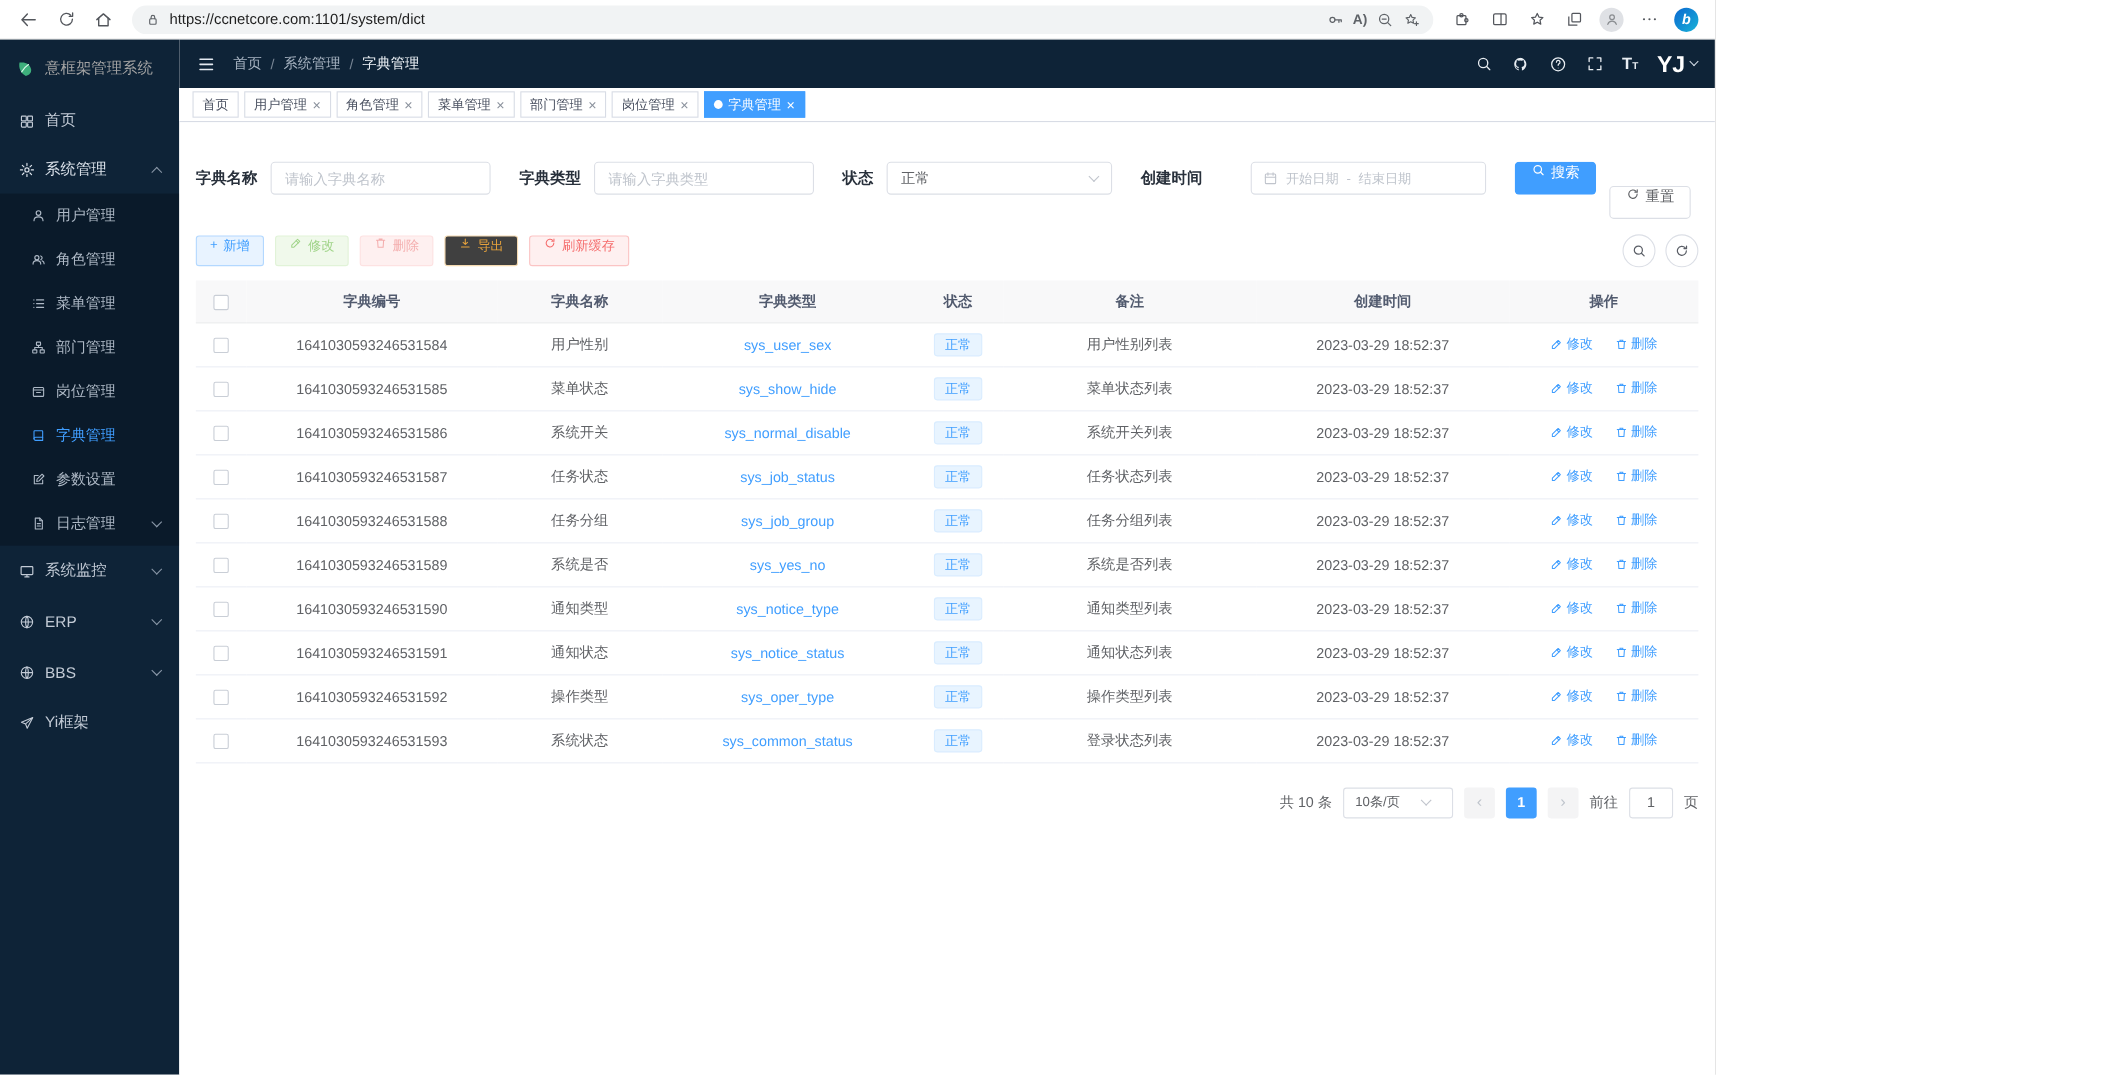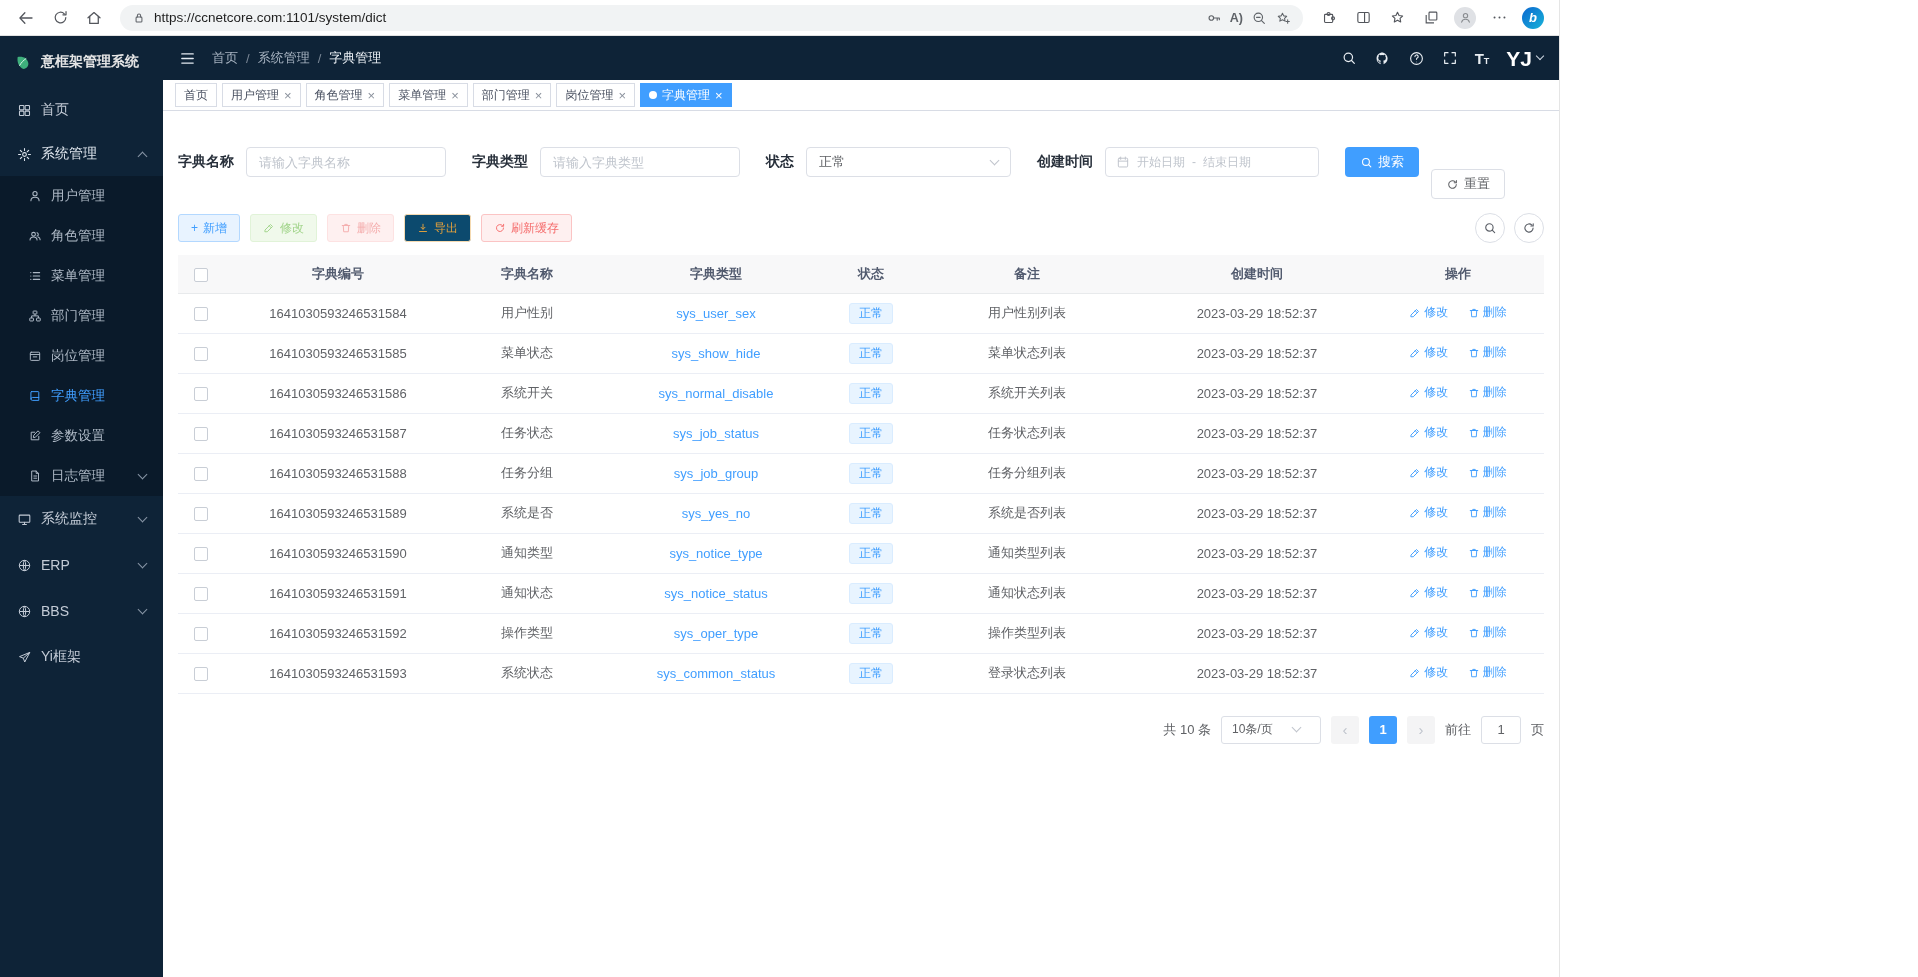--- a/index.html
+++ b/index.html
@@ -18,21 +18,21 @@
   .addr .url{ flex:1; font-size:13.5px; color:#1f1f1f; white-space:nowrap; overflow:hidden;}
   .abtn{ color:#5f6368; display:flex; align-items:center; cursor:pointer; flex-shrink:0;}
   .ra{ font-size:12.5px; font-weight:700; color:#5f6368;}
   .avatar-c{ width:22px; height:22px; border-radius:50%; background:#dfe1e5; display:flex; align-items:center; justify-content:center; color:#8a8d91;}
   .bing{ width:22px; height:22px; border-radius:50%; background:linear-gradient(135deg,#0b67d0,#18b3d8); color:#fff; font-weight:700; font-size:13px; font-style:italic; display:flex; align-items:center; justify-content:center;}
 
   
   .app{ position:absolute; top:36px; left:0; width:1559px; bottom:0; display:flex;}
   .sidebar{ width:163px; flex-shrink:0; background:var(--dark); color:#c3cbd6; overflow:hidden;}
   .logo-row{ height:52px; display:flex; align-items:center; gap:8px; padding:0 13px; cursor:pointer;}
-  .logo-title{ color:#e5e5e5; font-weight:700; font-size:14px; white-space:nowrap;}
+  .logo-title{ color:#a3a3a3; font-weight:400; font-size:14px; white-space:nowrap;}
   .mi{ height:44px; display:flex; align-items:center; gap:9px; padding:0 17px; font-size:14px; cursor:pointer; white-space:nowrap;}
   .mi .micon{ flex-shrink:0;}
   .sub{ background:var(--sub);}
   .sub .mi{ height:40px; padding-left:28px; font-size:13.5px; color:#aeb9c6;}
   .sub .mi.active{ color:var(--accent);}
   .grp .mi{ height:46px;}
   .chev{ width:7px; height:7px; border-right:1.5px solid #8896a6; border-bottom:1.5px solid #8896a6; margin-left:auto; flex-shrink:0;}
   .chev.down{ transform:rotate(45deg); margin-top:-4px;}
   .chev.up{ transform:rotate(-135deg); margin-top:4px;}
   .chev.sel{ border-color:#c0c4cc; margin-left:0;}
@@ -61,31 +61,31 @@
   .tag-item.active .x{ color:#fff;}
 
   
   .content{ padding:14px 15px 0 15px; flex:1;}
   .filters{ display:flex; align-items:center;}
   .f-item{ display:flex; align-items:center; margin-right:26px;}
   .f-label{ font-weight:700; color:#28303b; font-size:14px; margin-right:12px; white-space:nowrap;}
   .inp{ width:200px; height:30px; border:1px solid var(--border); border-radius:4px; padding:0 12px; font-size:13px; color:var(--txt); outline:none; font-family:inherit; background:#fff;}
   .inp::placeholder{ color:var(--placeholder);}
   .selectbox{ width:205px; height:30px; border:1px solid var(--border); border-radius:4px; display:flex; align-items:center; justify-content:space-between; padding:0 12px; font-size:13px; color:var(--txt); cursor:pointer; background:#fff;}
-  .dates{ width:214px; height:30px; border:1px solid var(--border); border-radius:4px; display:flex; align-items:center; gap:7px; padding:0 10px; font-size:12px; color:var(--placeholder); cursor:pointer; background:#fff;}
-  .btn{ height:30px; border-radius:4px; padding:0 14px; font-size:13px; display:inline-flex; align-items:center; gap:5px; border:1px solid transparent; cursor:pointer; font-family:inherit; white-space:nowrap;}
+  .dates{ width:214px; height:30px; border:1px solid var(--border); border-radius:4px; display:flex; align-items:center; gap:7px; padding:0 10px; font-size:12px; color:var(--placeholder); cursor:pointer; background:#fff;margin-left:32px;}
+  .btn{ height:30px; border-radius:4px; padding:0 14px; font-size:13px; display:inline-flex; gap:5px; border:1px solid transparent; cursor:pointer; font-family:inherit; white-space:nowrap;}
   .btn-primary{ background:var(--accent); color:#fff;}
   .btn-plain{ background:#fff; border-color:var(--border); color:var(--txt); margin-left:12px;margin-top:44px;}
 
   .toolbar{ margin-top:14px; display:flex; align-items:center; gap:10px;}
   .btn-sm{ height:28px; padding:0 12px; font-size:12px; border-radius:3px;}
   .b-add{ background:#e8f3ff; border-color:#b3d8ff; color:#409eff;}
   .b-edit{ background:#f0f9eb; border-color:#e1f3d8; color:#a0d489;}
   .b-del{ background:#fef0f0; border-color:#fde2e2; color:#f4aeae;}
-  .b-exp{ background:#0c4a6e; border-color:#f5dab1; color:#e6a23c;}
+  .b-exp{ background:#404040; border-color:#f5dab1; color:#e6a23c;}
   .b-cache{ background:#fef0f0; border-color:#fbc4c4; color:#f56c6c;}
   .tool-right{ margin-left:auto; display:flex; gap:9px;}
   .circle{ width:30px; height:30px; border-radius:50%; border:1px solid var(--border); background:#fff; display:flex; align-items:center; justify-content:center; color:#5a5e66; cursor:pointer;}
 
   table.grid{ width:100%; border-collapse:collapse; table-layout:fixed; margin-top:12px; font-size:13px;}
   .grid th{ background:#f8f8f9; color:#515a6e; font-weight:700; height:38px; text-align:center; border-bottom:1px solid #e8eaec; white-space:nowrap;}
   .grid td{ height:40px; text-align:center; color:var(--txt); border-bottom:1px solid #ebeef5; white-space:nowrap; overflow:hidden;}
   .cb{ width:14px; height:14px; border:1px solid #c9ced6; border-radius:2px; display:inline-block; background:#fff; vertical-align:middle; cursor:pointer;}
   .link{ color:var(--accent); cursor:pointer; text-decoration:none;}
   .tagb{ background:#e8f4ff; border:1px solid #d9ecff; color:var(--accent); font-size:12px; padding:2px 9px; border-radius:3px; display:inline-block; line-height:15px;}

